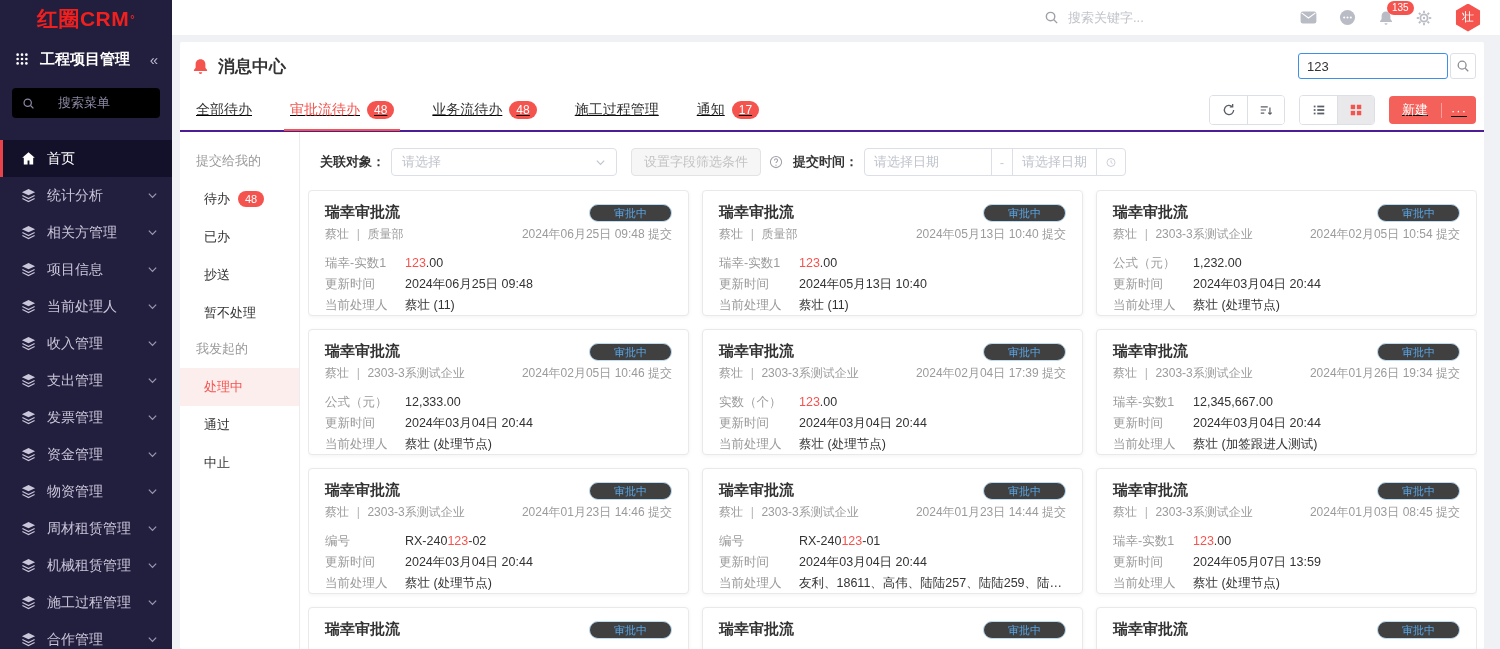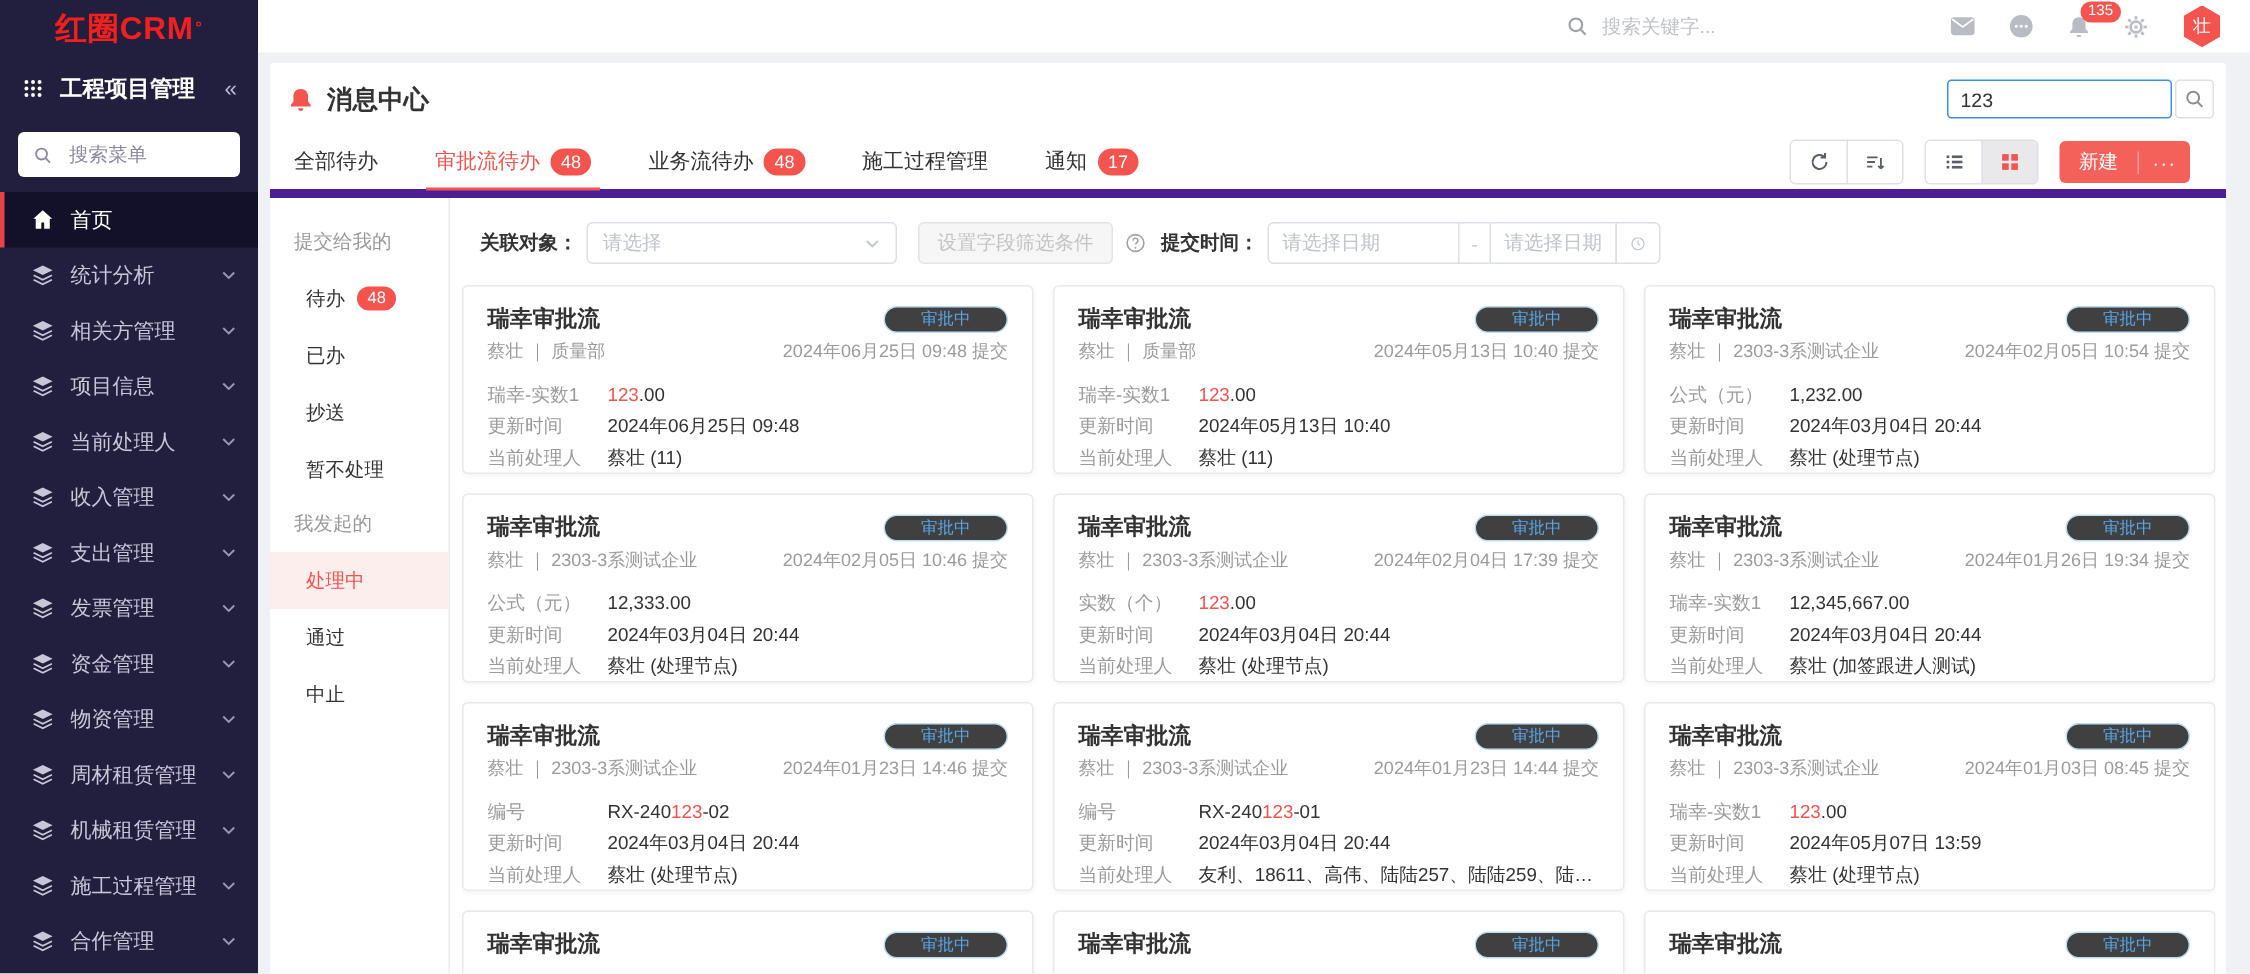--- a/index.html
+++ b/index.html
@@ -5,21 +5,21 @@
   * { margin:0; padding:0; box-sizing:border-box; }
   html,body { width:1500px; height:649px; overflow:hidden; }
   body { display:flex; font-family:"Liberation Sans","DejaVu Sans",sans-serif; background:#eff1f4; }
 
   
   .sidebar { width:172px; flex-shrink:0; background:#221e3d; color:#c9c6da; display:flex; flex-direction:column; overflow:hidden; }
   .logo { height:38px; display:flex; align-items:center; justify-content:center; color:#f0201f; font-size:21px; font-weight:700; letter-spacing:.5px; }
   .logo sup { font-size:11px; margin-left:1px; }
   .app-row { height:42px; display:flex; align-items:center; gap:10px; padding:0 14px; color:#fff; font-size:15px; font-weight:700; }
   .app-row .collapse { margin-left:auto; color:#bdbad1; font-size:15px; font-weight:400; cursor:pointer; }
-  .menu-search { margin:8px 12px 10px; height:30px; background:#ffffff; border-radius:4px; display:flex; align-items:center; gap:11px; padding:0 10px; color:#8b88a3; font-size:13px; }
+  .menu-search { margin:8px 12px 22px; height:30px; background:#000000; border-radius:4px; display:flex; align-items:center; gap:23px; padding:0 10px; color:#8b88a3; font-size:13px; }
   .menu { flex:1; overflow:hidden; }
   .menu-item { height:37px; display:flex; align-items:center; gap:11px; padding:0 14px 0 20px; font-size:14px; cursor:pointer; position:relative; color:#c9c6da; }
   .menu-item.active { background:#13102a; color:#fff; }
   .menu-item.active::before { content:""; position:absolute; left:0; top:0; bottom:0; width:3px; background:#e8434a; }
   .mi-chev { margin-left:auto; display:flex; }
   .mi-icon { display:flex; width:16px; justify-content:center; }
 
   
   .right { flex:1; min-width:0; display:flex; flex-direction:column; background:#eff1f4; }
   .topbar { height:36px; background:#fff; display:flex; align-items:center; padding:0 18px; border-bottom:1px solid #f0f0f0; }
@@ -31,21 +31,21 @@
   .tb-badge { position:absolute; top:-9px; left:9px; background:#f4534e; color:#fff; font-size:10px; border-radius:9px; padding:1px 5px; line-height:12px; }
   .avatar { width:28px; height:28px; background:#f4534e; color:#fff; font-size:12px; display:flex; align-items:center; justify-content:center; clip-path:polygon(50% 0,93% 25%,93% 75%,50% 100%,7% 75%,7% 25%); cursor:pointer; }
 
   .panel { flex:1; min-height:0; margin:6px 16px 0 8px; background:#fff; border-radius:2px; display:flex; flex-direction:column; overflow:hidden; }
   .panel-head { height:48px; flex-shrink:0; display:flex; align-items:center; gap:9px; padding:0 8px 0 12px; }
   .panel-title { font-size:17px; font-weight:700; color:#333; }
   .head-search { margin-left:auto; display:flex; }
   .head-search input { width:150px; height:26px; border:1px solid #3d8fe8; border-radius:3px; padding:0 8px; font-size:13px; color:#333; outline:none; }
   .head-search .search-btn { width:26px; height:26px; margin-left:2px; border:1px solid #dcdfe6; border-radius:3px; background:#fff; display:flex; align-items:center; justify-content:center; color:#8a8d93; cursor:pointer; }
 
-  .tabs-row { height:42px; flex-shrink:0; display:flex; align-items:center; padding:0 24px 0 16px; border-bottom:6px solid #4c1d95; }
+  .tabs-row { height:42px; flex-shrink:0; display:flex; align-items:center; padding:0 8px 0 16px; border-bottom:2px solid #4c1d95;text-decoration:underline; }
   .tab { height:100%; display:flex; align-items:center; gap:7px; margin-right:38px; font-size:14px; color:#333; cursor:pointer; position:relative; }
   .tab.active { color:#f4534e; }
   .tab.active::after { content:""; position:absolute; left:-6px; right:-6px; bottom:-1px; height:2px; background:#f4534e; }
   .tab-badge { background:#f4534e; color:#fff; font-size:12px; border-radius:10px; min-width:18px; text-align:center; padding:1px 7px; line-height:16px; }
   .toolbar { margin-left:auto; display:flex; align-items:center; gap:14px; }
   .btn-group { display:flex; border:1px solid #dcdfe6; border-radius:4px; overflow:hidden; }
   .icon-btn { width:37px; height:28px; display:flex; align-items:center; justify-content:center; background:#fff; cursor:pointer; }
   .icon-btn + .icon-btn { border-left:1px solid #dcdfe6; }
   .icon-btn.active { background:#e9e9eb; }
   .new-btn { display:flex; align-items:center; height:28px; background:#f4605a; color:#fff; border-radius:4px; overflow:hidden; cursor:pointer; }
@@ -55,21 +55,21 @@
   .content { flex:1; min-height:0; display:flex; }
   .subnav { width:120px; flex-shrink:0; border-right:1px solid #ececec; padding-top:12px; overflow:hidden; }
   .group-title { color:#999; font-size:13px; padding:8px 0 10px 16px; }
   .sub-item { display:flex; align-items:center; gap:8px; font-size:13px; color:#333; padding:10px 6px 10px 24px; cursor:pointer; }
   .sub-item.active { background:#fdeeee; color:#f4534e; }
   .sub-badge { background:#f4534e; color:#fff; border-radius:9px; font-size:11px; padding:1px 7px; line-height:14px; }
 
   .work { flex:1; min-width:0; display:flex; flex-direction:column; padding:10px 7px 0 8px; }
   .filter-row { flex-shrink:0; display:flex; align-items:center; padding:6px 0 14px 12px; font-size:13px; color:#333; }
   .f-lab { font-weight:700; margin-right:6px; }
-  .sel { width:207px; height:28px; border:1px solid #dcdfe6; border-radius:4px; display:flex; align-items:center; padding:0 10px; color:#bfc3cb; cursor:pointer; }
+  .sel { width:226px; height:28px; border:1px solid #dcdfe6; border-radius:4px; display:flex; align-items:center; padding:0 10px; color:#bfc3cb; cursor:pointer; }
   .sel .chev { margin-left:auto; color:#c0c4cc; }
   .filter-btn { height:28px; margin-left:14px; padding:0 12px; background:#f6f6f6; border:1px solid #e3e3e3; border-radius:4px; color:#c3c3c3; font-size:13px; cursor:not-allowed; }
   .help { margin:0 10px 0 8px; display:flex; cursor:pointer; }
   .range { display:flex; }
   .r-box { height:28px; border:1px solid #dcdfe6; display:flex; align-items:center; padding:0 9px; color:#bfc3cb; background:#fff; }
   .r-input { width:128px; border-radius:4px 0 0 4px; }
   .r-sep { width:22px; justify-content:center; margin-left:-1px; color:#ccc; }
   .r-input2 { margin-left:-1px; border-radius:0; }
   .r-clock { width:30px; margin-left:-1px; border-radius:0 4px 4px 0; justify-content:center; }
 

